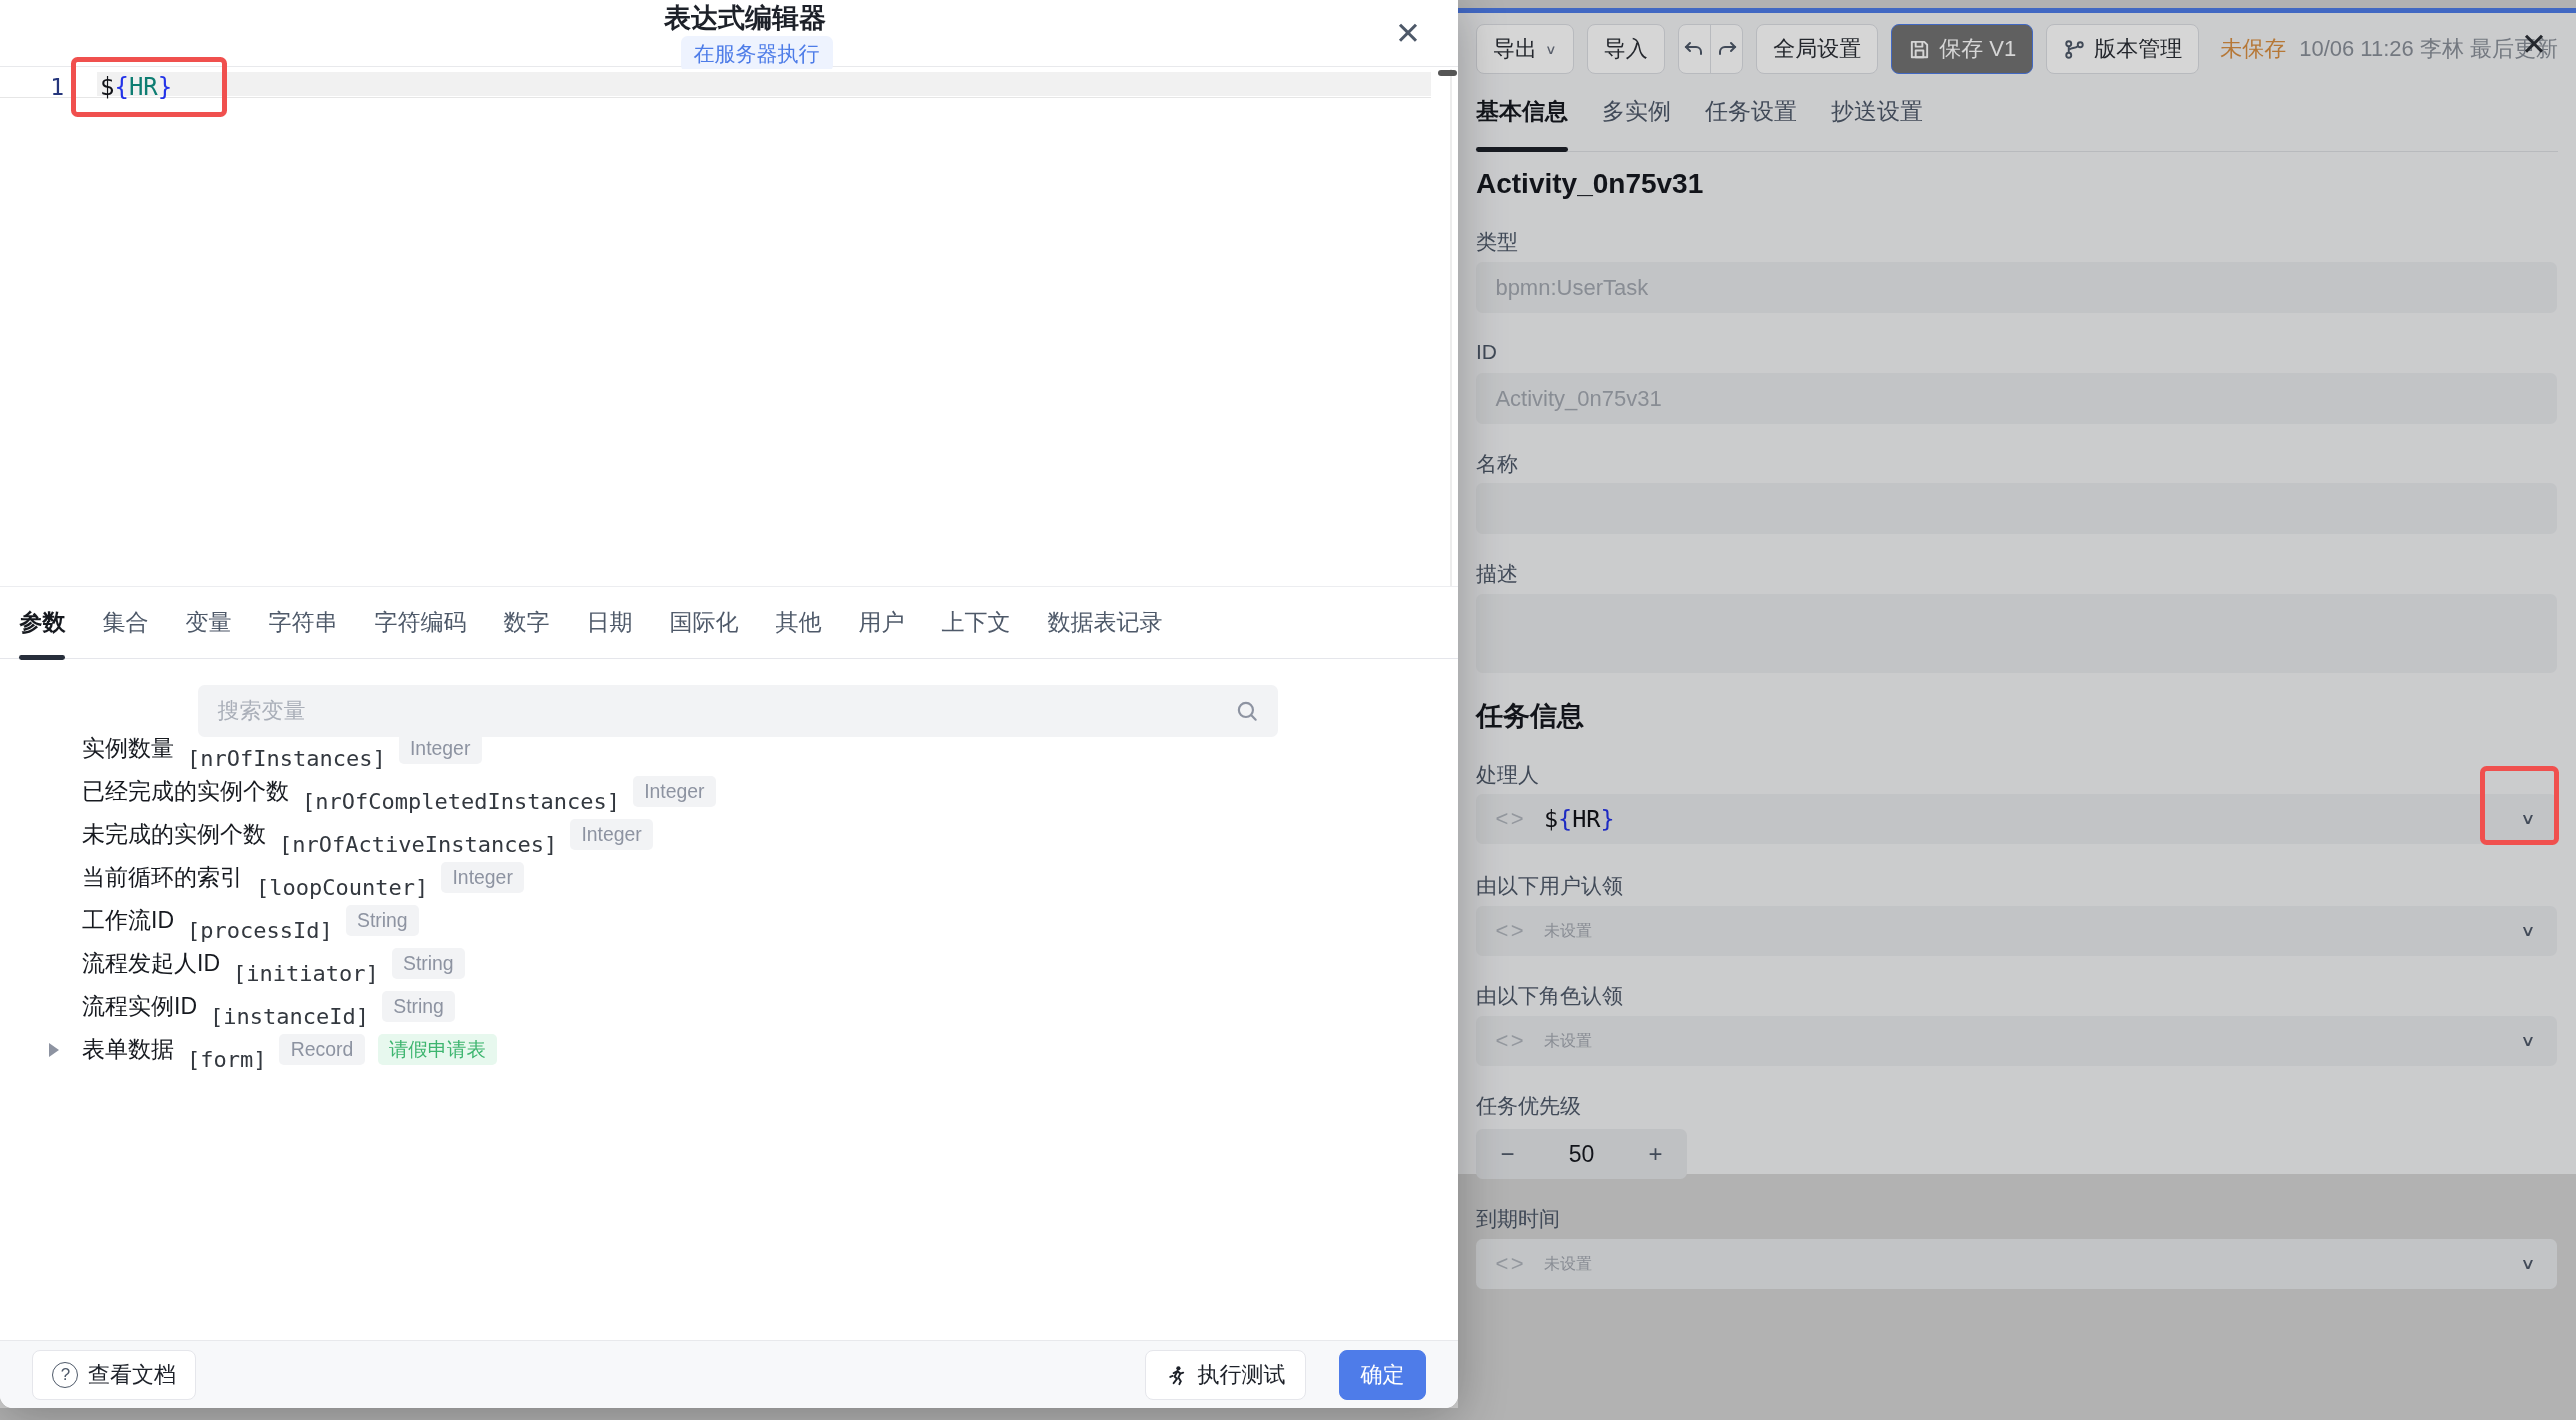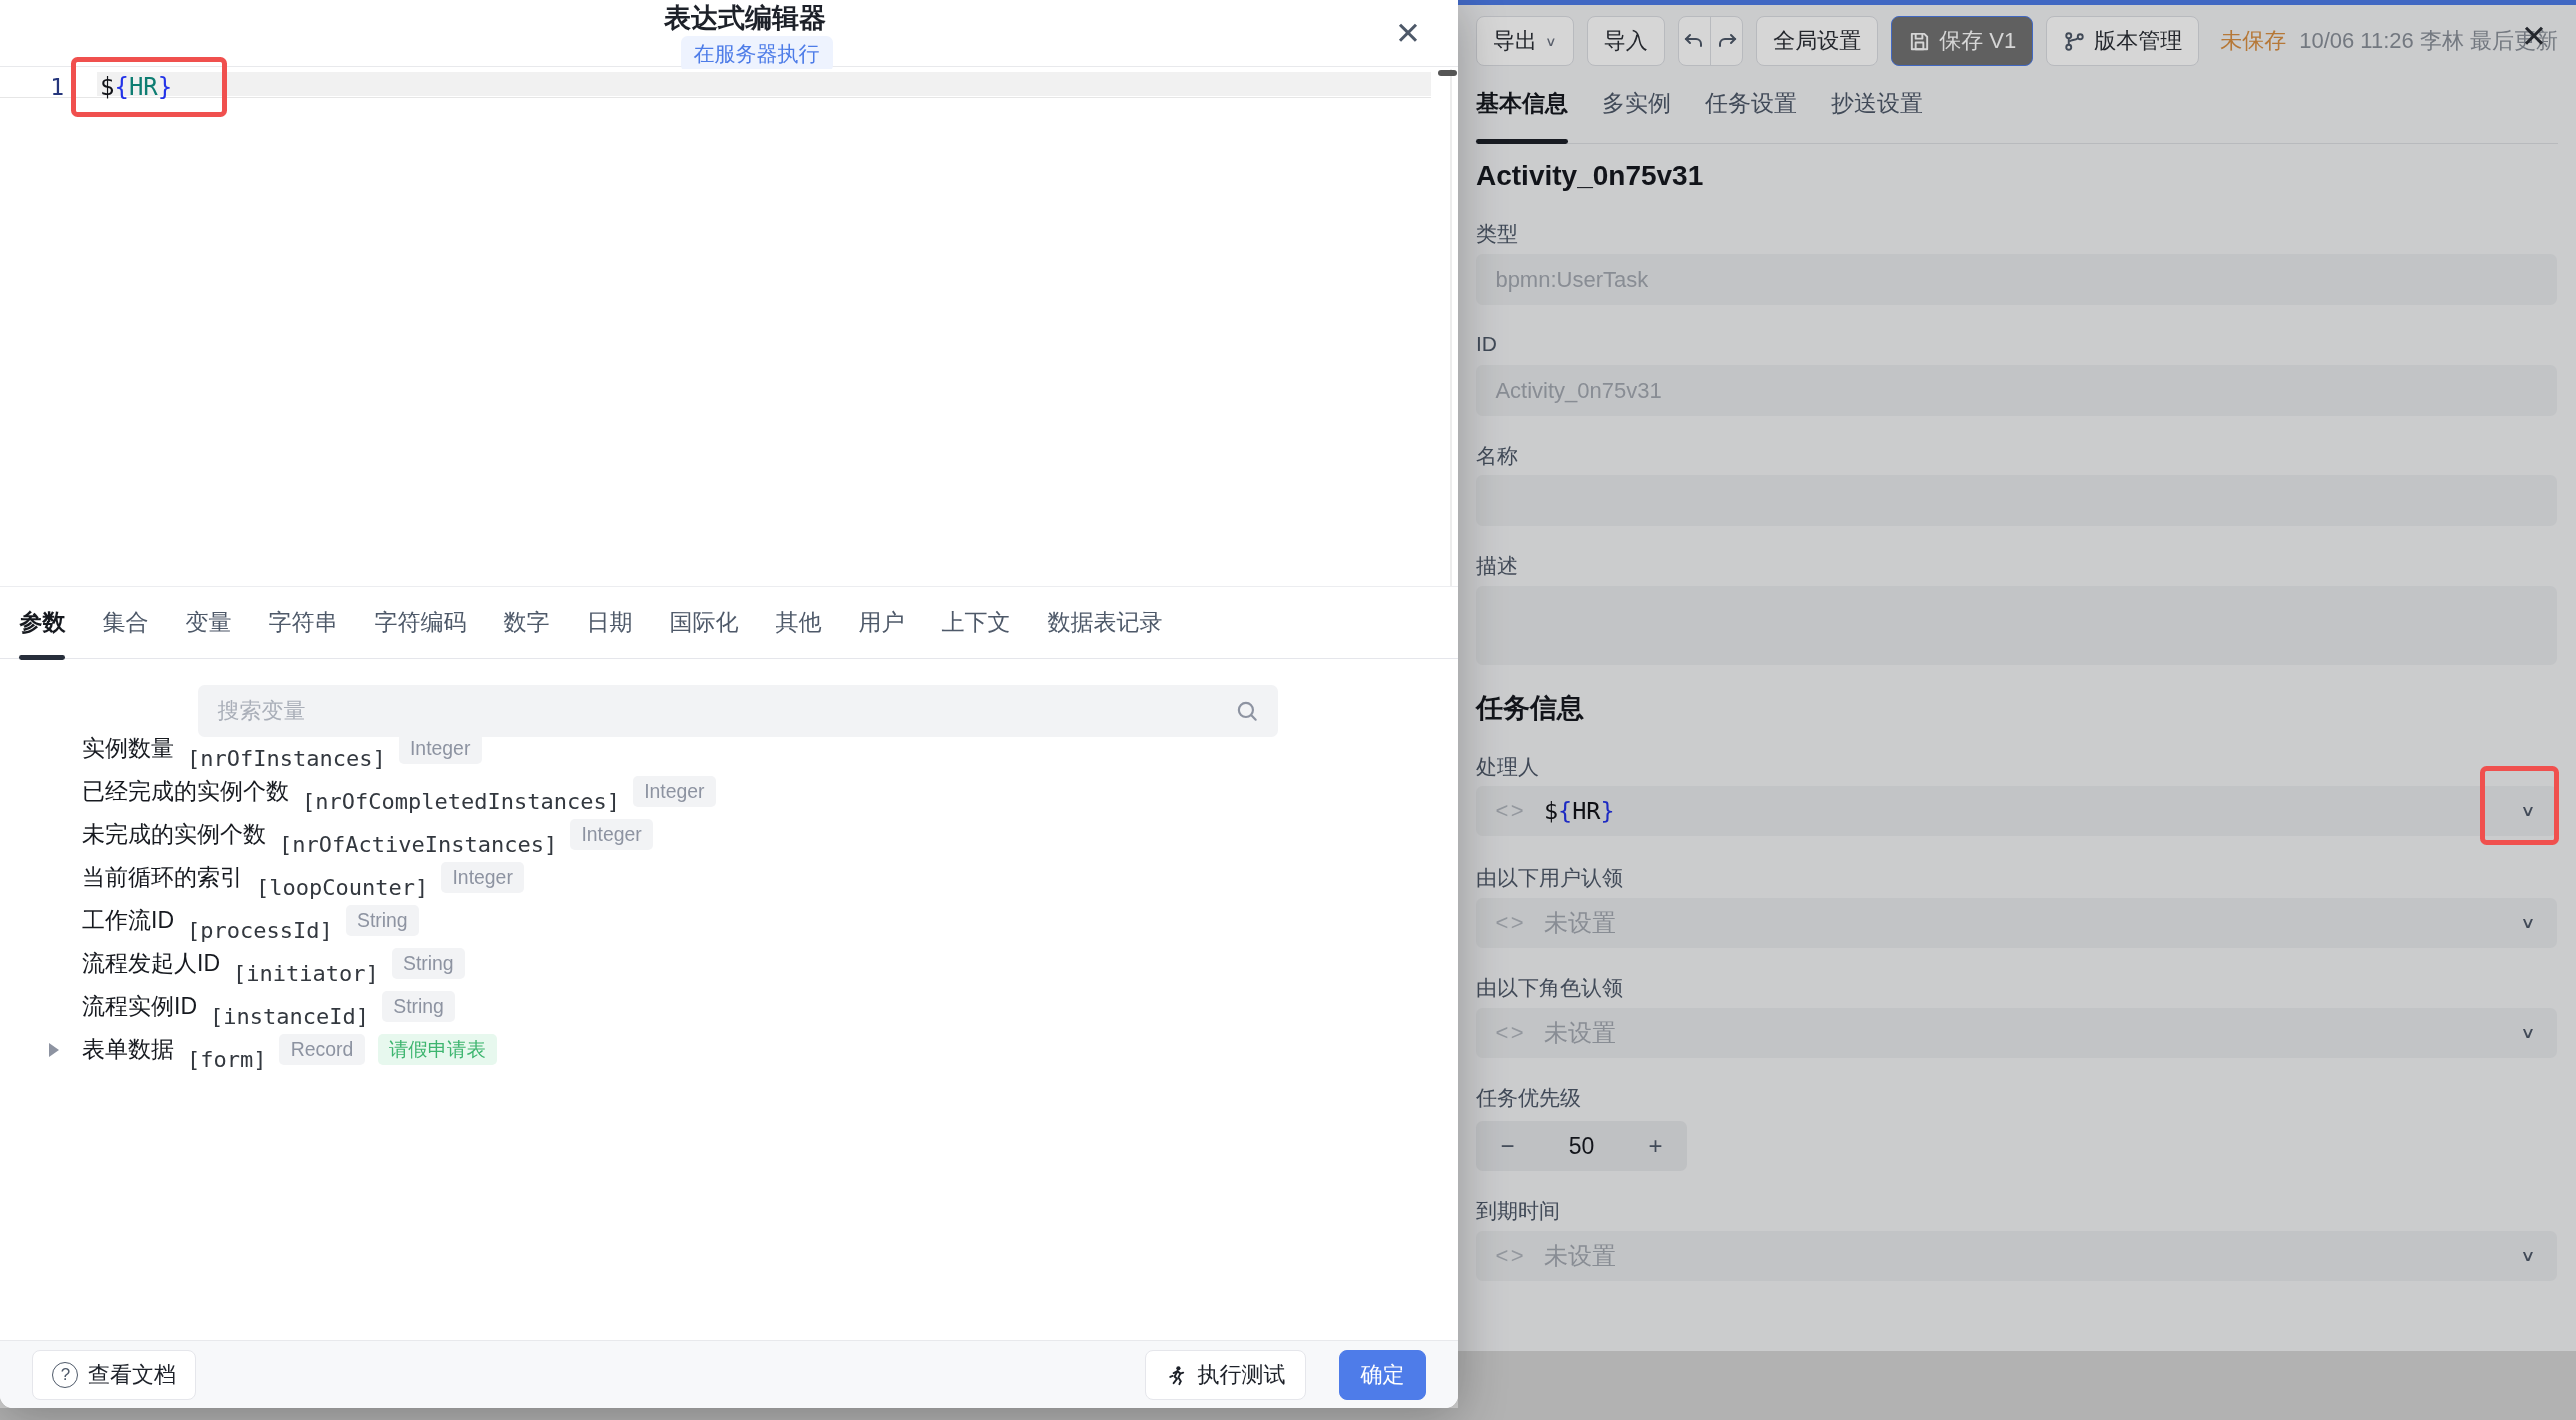--- a/index.html
+++ b/index.html
@@ -105,21 +105,21 @@
   .test-btn { position:absolute; right:152px; top:9px; }
   .ok-btn  { position:absolute; right:32px; top:9px; width:87px; padding:0; }
   .qmark {
     width:26px; height:26px; border:1.6px solid #4e5969; border-radius:50%;
     display:inline-flex; align-items:center; justify-content:center;
     font-size:17px; color:#4e5969;
   }
 
   
   .panel {
-    position:absolute; left:1458px; top:0; width:1118px; height:1351px;
+    position:absolute; left:1458px; top:8px; width:1118px; height:1166px;
     background:#f2f3f5; z-index:5;text-decoration:underline;
   }
   .panel-topbar { position:absolute; left:0; top:0; width:100%; height:4.9px; background:#4e7ce9; }
   .toolbar {
     position:absolute; left:18px; right:18px; top:16px; height:50px;
     display:flex; align-items:center; gap:13px;
   }
   .tb-btn {
     display:inline-flex; align-items:center; justify-content:center; gap:8px;
     height:50px; border:1.6px solid #dcdee3; background:#fff; border-radius:8px;
@@ -150,21 +150,21 @@
     font-size:22px; color:#a3a8b1;
   }
   .f-area { position:absolute; left:18px; right:19.4px; height:79px; background:#e8eaec; border-radius:6.5px; }
   .section-heading { position:absolute; left:18px; font-size:27px; font-weight:bold; color:#16191f; }
 
   .f-select {
     position:absolute; left:18px; right:19.4px; height:50px; background:#e8eaec;
     border-radius:6.5px; display:flex; align-items:center; padding:0 19.4px; cursor:pointer;
   }
   .expr-icon { font-size:22px; color:#b0b5bd; letter-spacing:2.4px; margin-right:18px; }
-  .sel-text { font-size:24px; color:#a3a8b1; }
+  .sel-text { font-size:16px; color:#a3a8b1; }
   .sel-expr { font-size:23.5px; color:#24272d; }
   .sel-expr .tok-b { color:#2333e8; }
   .sel-chev { position:absolute; right:21px; font-size:21px; color:#4e5969; transform:scaleY(.75); }
 
   .stepper {
     position:absolute; left:18px; top:1121px; width:211px; height:50px;
     background:#e4e6e9; border-radius:6.5px; display:flex; align-items:center;
   }
   .step-btn { width:63px; text-align:center; font-size:24px; color:#4e5969; cursor:pointer; }
   .step-val { flex:1; text-align:center; font-size:23px; color:#16191f; }

